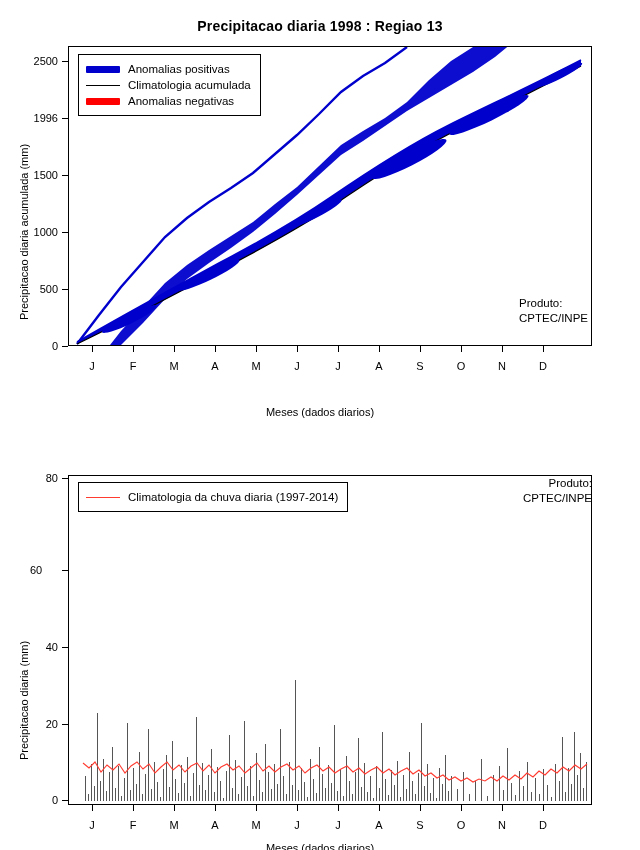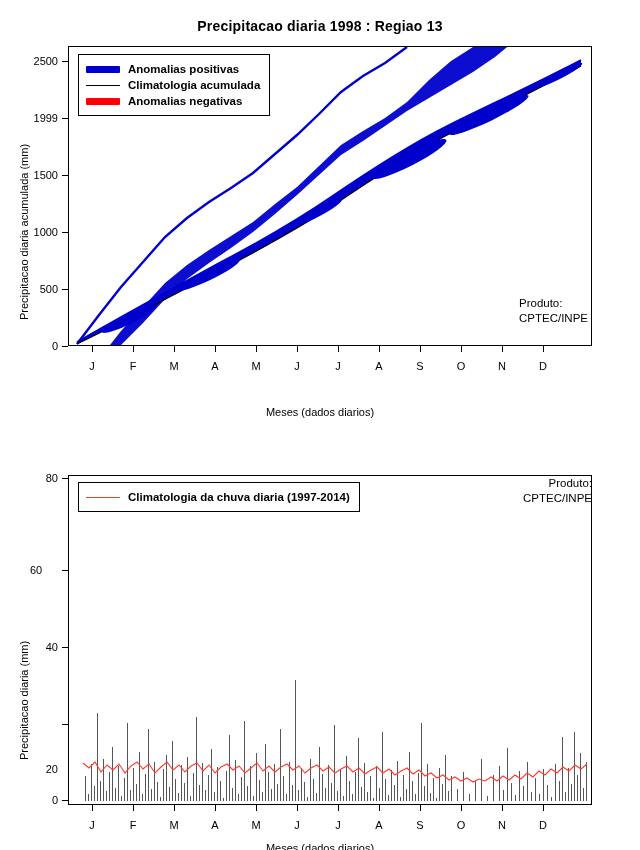--- a/index.html
+++ b/index.html
@@ -104,21 +104,20 @@
   }
 
   
   .legend {
     position: absolute;
     border: 1px solid #000;
     background: #fff;
     padding: 6px 9px 6px 7px;
     font-size: 11.5px;
     line-height: 16px;
-    font-weight: bold;
   }
   #legend-top { left: 78px; top: 54px; }
   #legend-bottom { left: 78px; top: 52px; }
   .legend-row {
     display: flex;
     align-items: center;
     white-space: nowrap;
     height: 16px;
   }
   .swatch {
@@ -150,21 +149,21 @@
   <div class="panel" id="panel-top">
 
     <div class="chart-title">Precipitacao diaria 1998 : Regiao 13</div>
 
     <div class="ylabel" style="left:18px; top:320px;">Precipitacao diaria acumulada (mm)</div>
 
     <div class="ytick" style="top:340px;">0</div>
     <div class="ytick" style="top:283px;">500</div>
     <div class="ytick" style="top:226px;">1000</div>
     <div class="ytick" style="top:169px;">1500</div>
-    <div class="ytick" style="top:112px;">1999</div>
+    <div class="ytick" style="top:112px;">1996</div>
     <div class="ytick" style="top:55px;">2500</div>
 
     <div class="ytick-mark" style="top:346px;"></div>
     <div class="ytick-mark" style="top:289px;"></div>
     <div class="ytick-mark" style="top:232px;"></div>
     <div class="ytick-mark" style="top:175px;"></div>
     <div class="ytick-mark" style="top:118px;"></div>
     <div class="ytick-mark" style="top:61px;"></div>
 
     <div class="plot-frame" id="plot-top">
@@ -238,21 +237,21 @@
     <div class="xtick" style="left:533px; top:360px;">D</div>
 
     <div class="xlabel" style="top:406px;">Meses (dados diarios)</div>
   </div>
 
   <div class="panel" id="panel-bottom">
 
     <div class="ylabel" style="left:18px; top:330px;">Precipitacao diaria (mm)</div>
 
     <div class="ytick" style="top:364px;">0</div>
-    <div class="ytick" style="top:288px;margin-top:45px;">20</div>
+    <div class="ytick" style="top:288px;">20</div>
     <div class="ytick" style="top:211px;">40</div>
     <div class="ytick" style="top:134px;text-align:center;">60</div>
     <div class="ytick" style="top:42px;">80</div>
 
     <div class="ytick-mark" style="top:370px;"></div>
     <div class="ytick-mark" style="top:294px;"></div>
     <div class="ytick-mark" style="top:217px;"></div>
     <div class="ytick-mark" style="top:140px;"></div>
     <div class="ytick-mark" style="top:48px;"></div>
 

